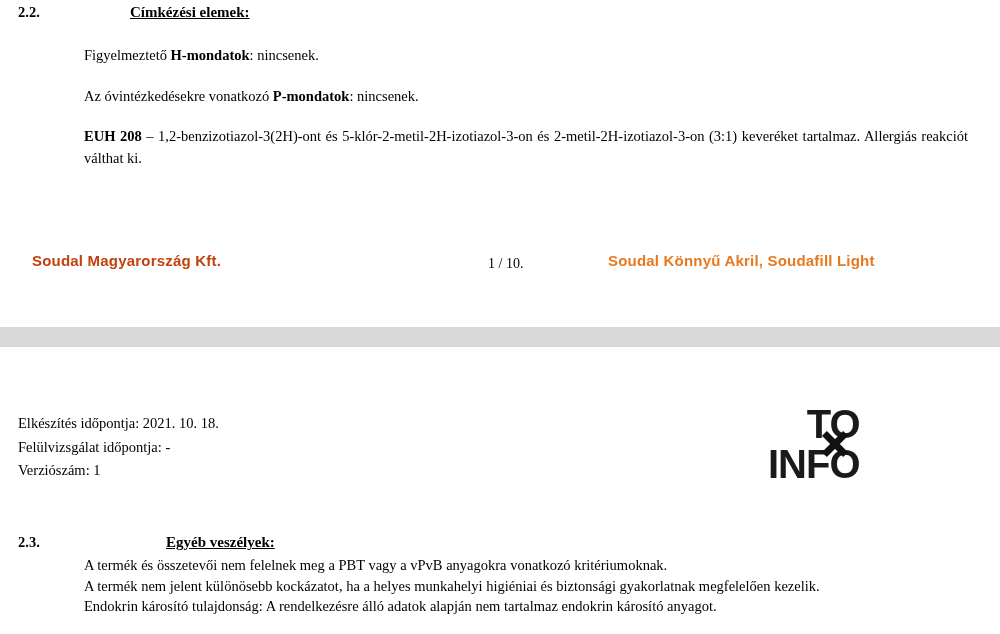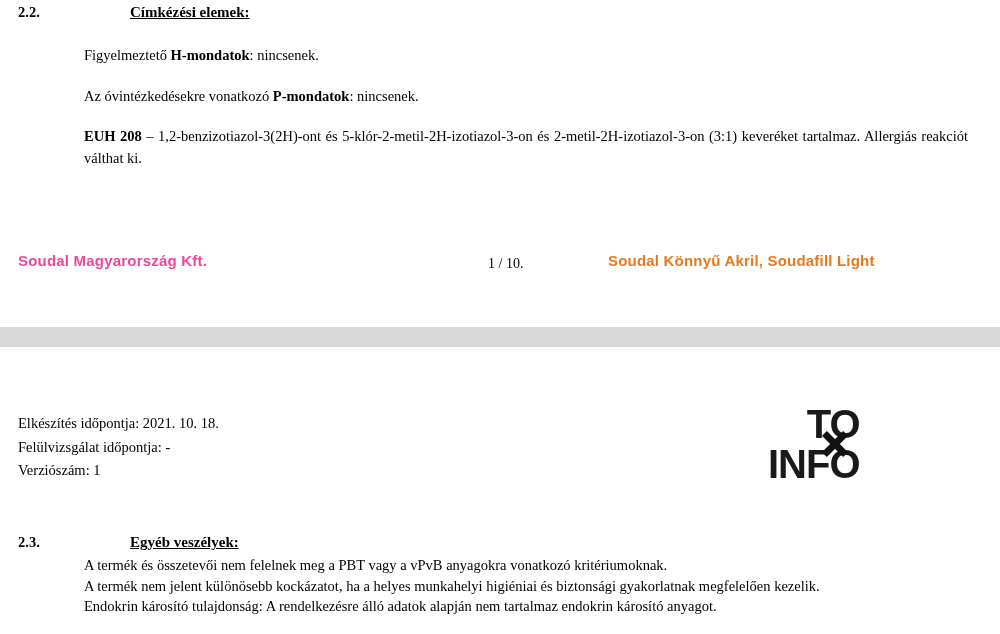--- a/index.html
+++ b/index.html
@@ -58,23 +58,23 @@
     font-size: 14.5px;
     line-height: 1.5;
     text-align: justify;
     font-family: "Liberation Serif", serif;
   }
   .euh-block p { margin: 0; }
 
   
   .footer-left {
     position: absolute;
-    left: 18px;
+    left: 32px;
     top: 252px;
-    color: #ec4899;
+    color: #c2410c;
     font-weight: 700;
     font-size: 15px;
     font-family: "Liberation Sans", sans-serif;
     letter-spacing: 0.2px;
   }
   .footer-center {
     position: absolute;
     left: 488px;
     top: 256px;
     font-size: 14px;
@@ -193,21 +193,21 @@
   <div class="meta" style="top:416px;">Elkészítés időpontja: 2021. 10. 18.</div>
   <div class="meta" style="top:440px;">Felülvizsgálat időpontja: -</div>
   <div class="meta" style="top:463px;">Verziószám: 1</div>
 
   <div class="logo">
     <span class="logo-word">TO</span>
     <span class="logo-mark"></span>
     <span class="logo-word">INFO</span>
   </div>
 
-  <div class="sec-row" style="left:18px; top:534px;">
+  <div class="sec-row" style="left:18px; top:534px;gap:36px;">
     <span class="sec-num">2.3.</span>
     <span class="sec-title">Egyéb veszélyek:</span>
   </div>
 
   <div class="para-list" style="top:555px;">
     <p>A termék és összetevői nem felelnek meg a PBT vagy a vPvB anyagokra vonatkozó kritériumoknak.</p>
     <p>A termék nem jelent különösebb kockázatot, ha a helyes munkahelyi higiéniai és biztonsági gyakorlatnak megfelelően kezelik.</p>
     <p>Endokrin károsító tulajdonság: A rendelkezésre álló adatok alapján nem tartalmaz endokrin károsító anyagot.</p>
   </div>
 

